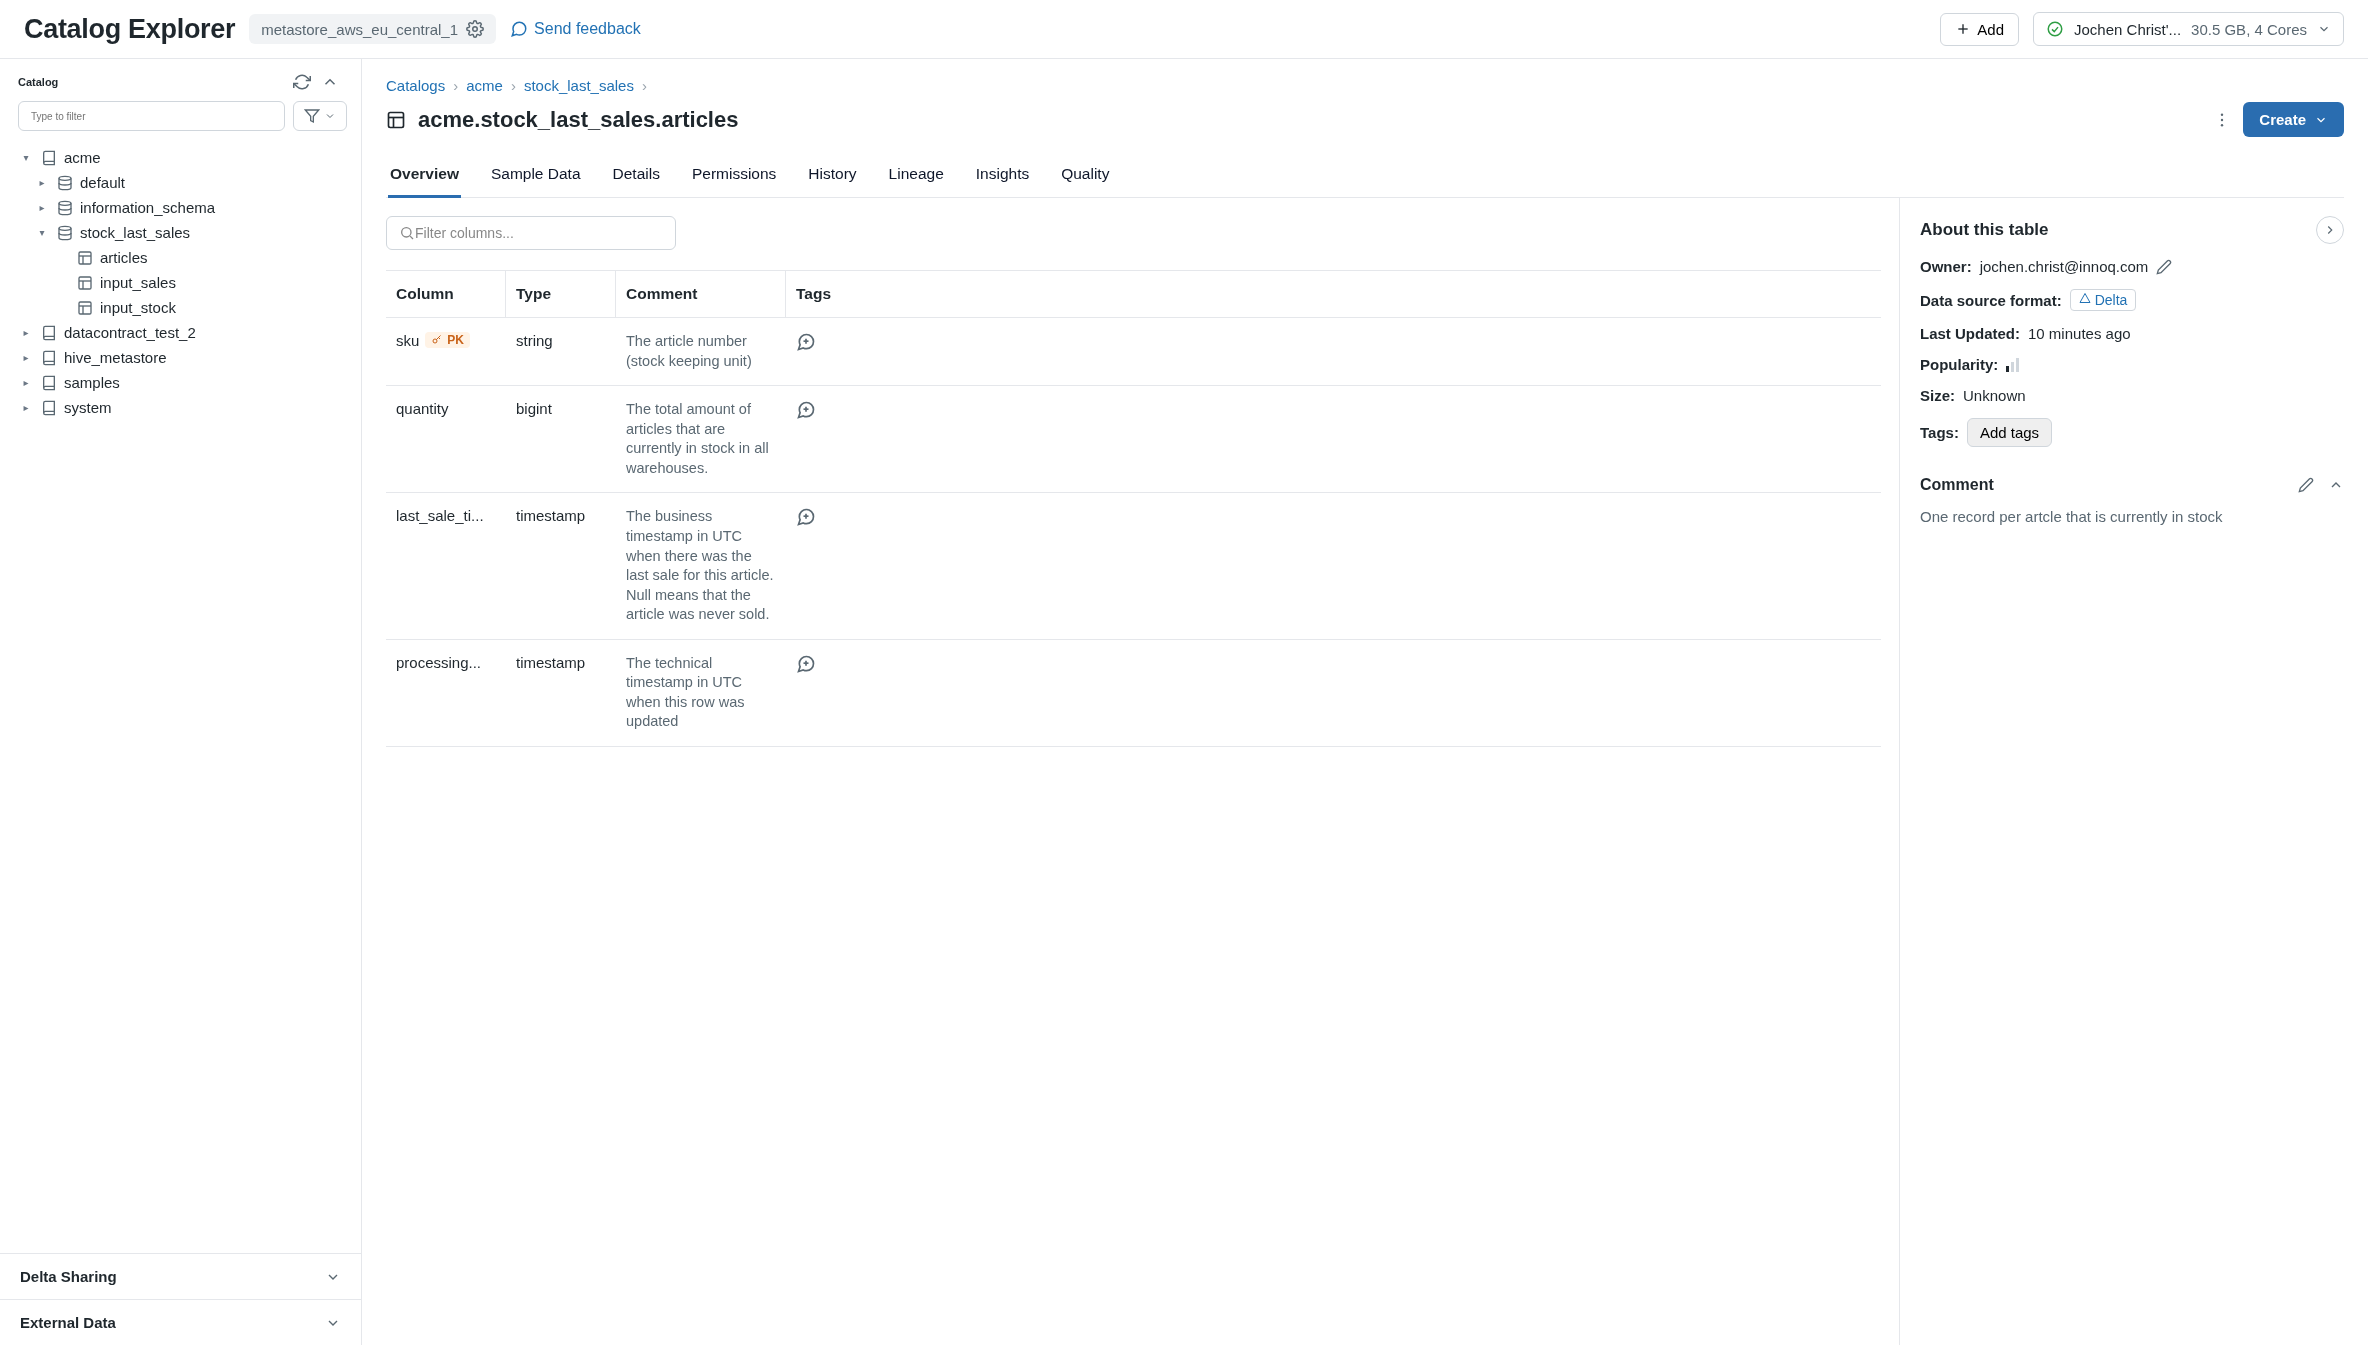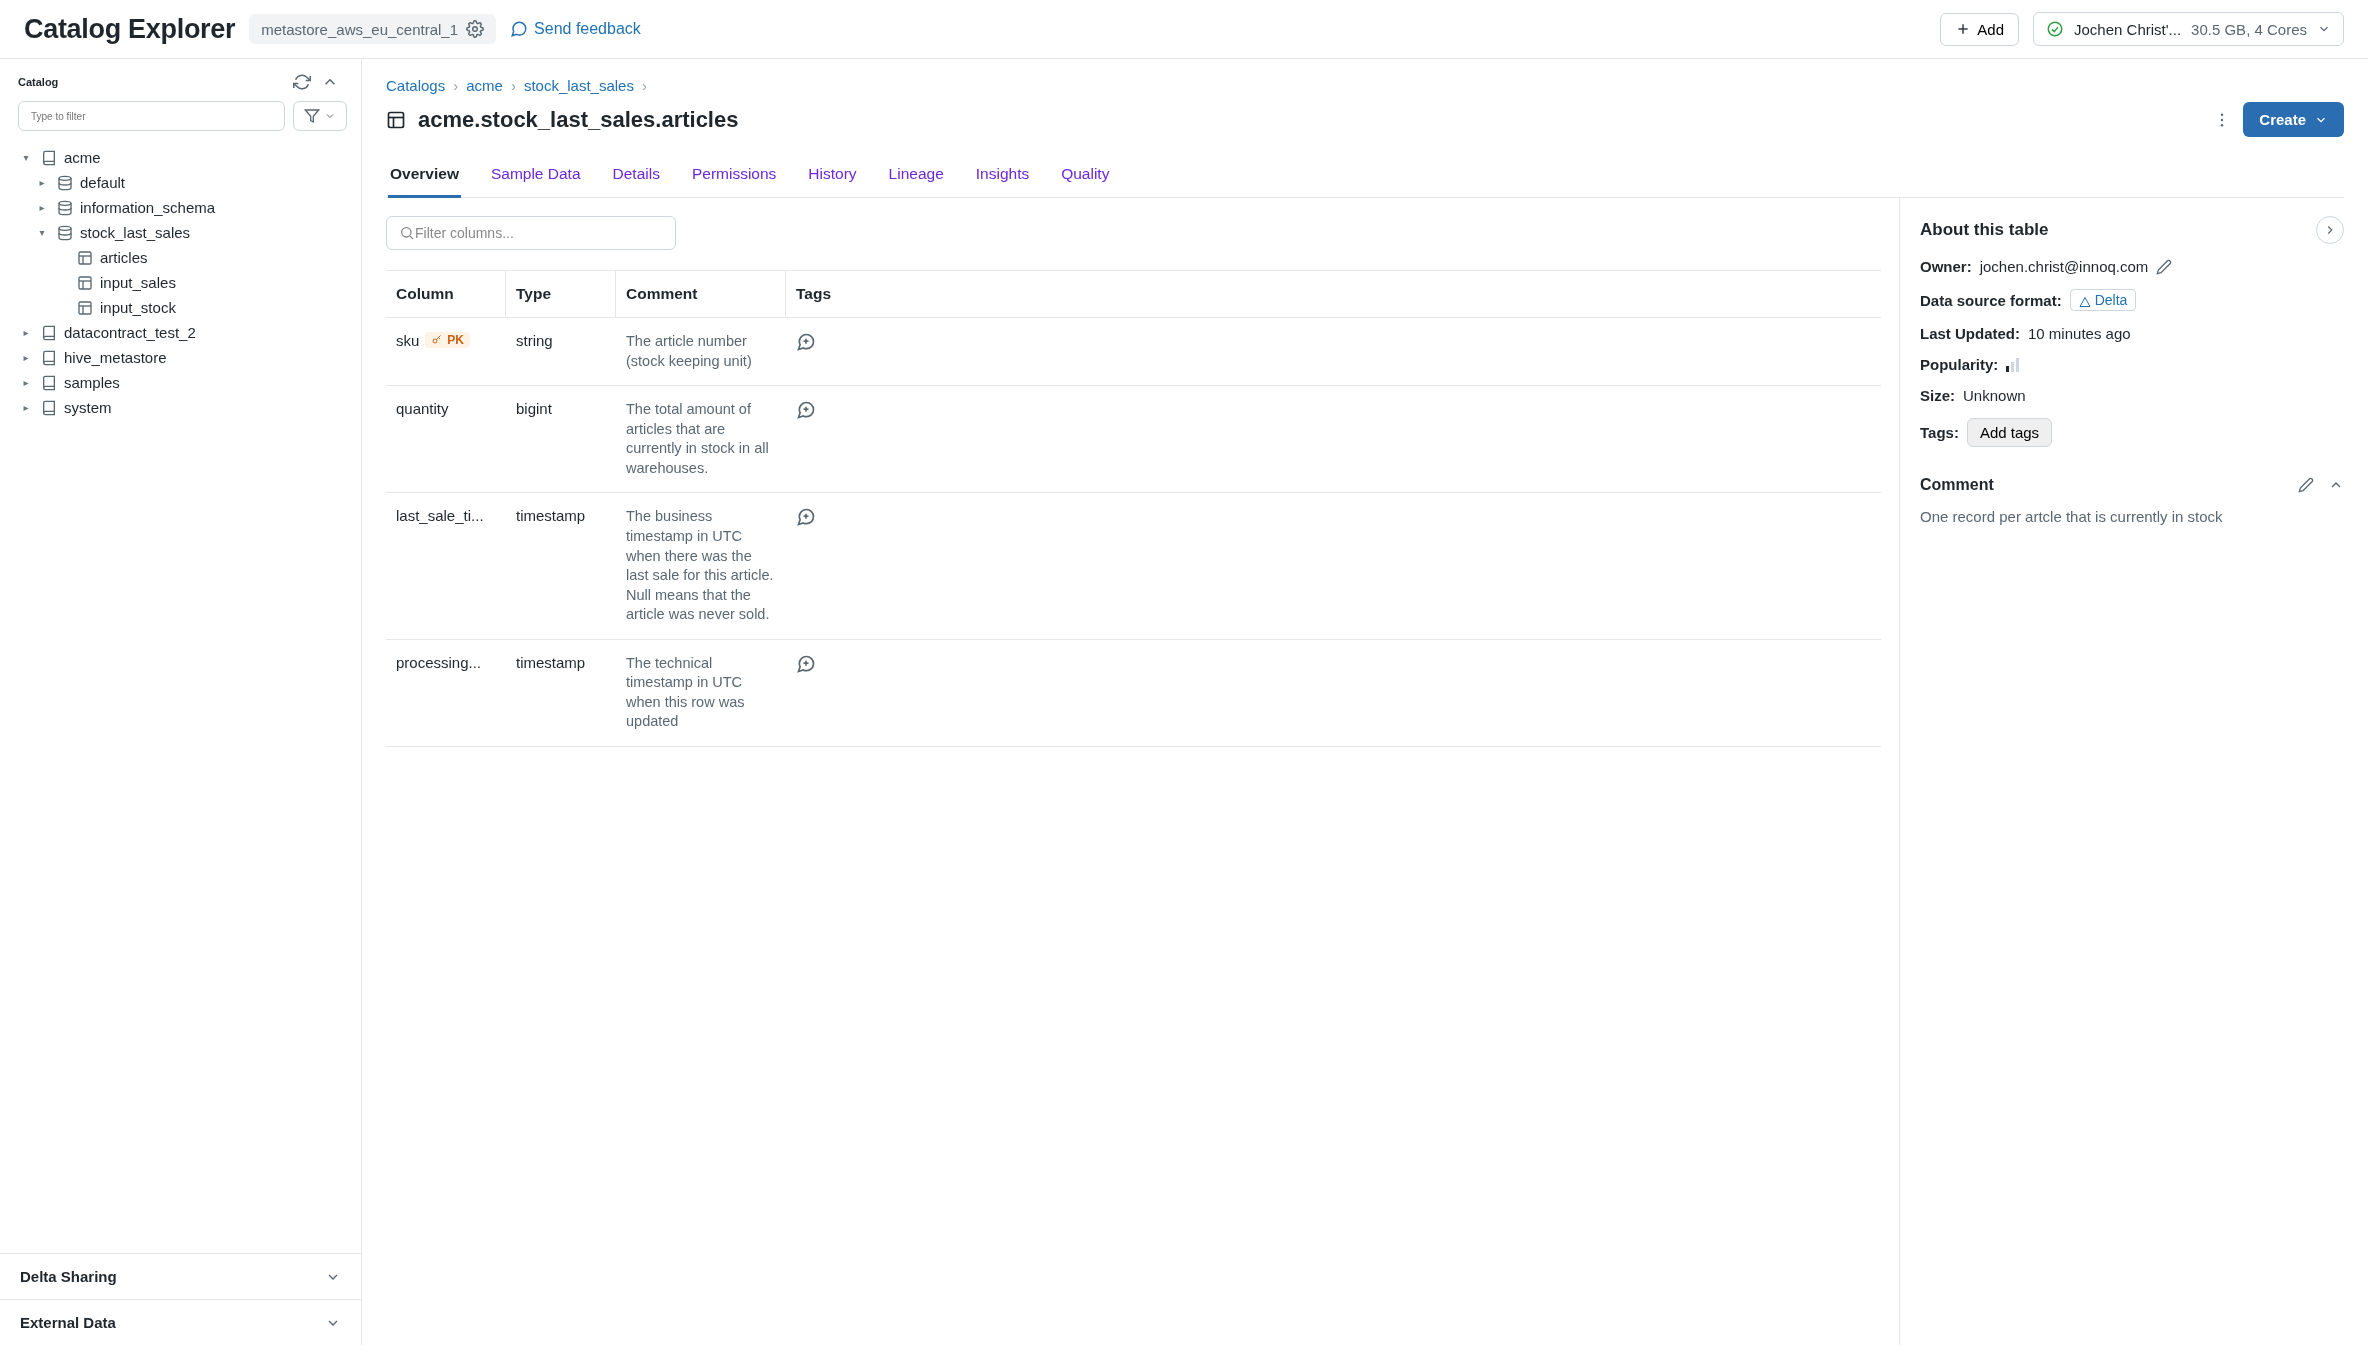--- a/index.html
+++ b/index.html
@@ -28,40 +28,40 @@
 .indent3 { padding-left: 48px; }
 .side-section { border-top: 1px solid #e5e7eb; padding: 14px 20px; display:flex; align-items:center; justify-content:space-between; font-weight:700; font-size:15px; }
 .content { flex: 1; display: flex; flex-direction: column; padding: 18px 24px 0 24px; overflow:hidden; }
 .crumbs { color: #2272b4; font-size: 15px; display:flex; gap:8px; align-items:center;}
 .crumbs .sep { color: #9aa4ad; }
 .page-head { display:flex; align-items:center; gap:12px; margin-top: 8px; }
 .page-title { font-size: 22px; font-weight: 700; }
 .head-actions { margin-left:auto; display:flex; align-items:center; gap:12px;}
 .btn-primary { background:#2a6db0; color:#fff; border:none; border-radius:6px; padding:9px 16px; display:flex; align-items:center; gap:8px; font-size:15px; font-weight:700;}
 .tabs { display:flex; gap:28px; border-bottom:1px solid #e5e7eb; margin-top:18px; padding-left:2px;}
-.tab { padding:10px 2px 12px 2px; color:#6d28d9; font-size:15.5px; cursor:pointer; }
+.tab { padding:10px 2px 12px 2px; color:#0f172a; font-size:15.5px; cursor:pointer; }
 .tab.active { color:#1f272d; font-weight:700; border-bottom:3px solid #2a6db0; margin-bottom:-1px;}
 .workarea { display:flex; flex:1; min-height:0;}
 .left-pane { flex:1; padding:18px 18px 0 0; overflow:hidden; display:flex; flex-direction:column;}
 .search-cols { border:1px solid #d0d6dc; border-radius:6px; padding:8px 12px; width:290px; display:flex; align-items:center; color:#888;}
 .table { margin-top:20px; border-top:1px solid #e5e7eb;}
 .thead, .trow { display:grid; grid-template-columns: 120px 110px 170px 170px; border-bottom:1px solid #e5e7eb; }
 .th { font-weight:700; padding:14px 10px; font-size:15.5px; border-right:1px solid #e5e7eb;}
 .th:last-child{border-right:none;}
 .td { padding:14px 10px; font-size:15px; vertical-align:top; }
 .td.small { color:#5a6872; font-size:14.5px; line-height:1.35;}
 .pk { background:#fff3e6; color:#c9631a; border-radius:4px; padding:1px 6px; font-size:12px; font-weight:600; display:inline-flex; align-items:center; gap:4px; margin-left:6px;}
 .comment-ico { color:#5a6872; }
 .right-pane { width:445px; border-left:1px solid #e5e7eb; padding:18px 0 18px 20px; overflow:auto;}
 .about-head { display:flex; align-items:center; justify-content:space-between; }
 .about-head h3 { font-size:17px; font-weight:700;}
 .circ-btn { width:28px;height:28px;border:1px solid #d0d6dc;border-radius:50%;display:flex;align-items:center;justify-content:center;color:#5a6872;}
 .kv { margin-top:14px; font-size:15px; display:flex; align-items:center; gap:8px; flex-wrap:wrap;}
 .kv b { font-weight:700;}
-.chip { border:1px solid #d0d6dc; border-radius:4px; padding:2px 8px; color:#2272b4; display:flex; align-items:flex-end; gap:4px; font-size:14px;}
+.chip { border:1px solid #d0d6dc; border-radius:4px; padding:2px 8px; color:#2272b4; display:flex; align-items:flex-start; gap:4px; font-size:14px;}
 .edit-ico { color:#5a6872; }
 .tagbtn { border:1px solid #d0d6dc; border-radius:6px; padding:5px 12px; font-size:15px;}
 .comment-sec { margin-top:28px; border-top:1px solid transparent; }
 .comment-head{ display:flex; align-items:center; justify-content:space-between;}
 .comment-body{ color:#5a6872; margin-top:14px; font-size:15px;}
 svg { display:block; }
 .iconbtn { display:flex; gap:10px; color:#5a6872;}
 .iconbtn span{cursor:pointer;}
 </style>
 </head>

